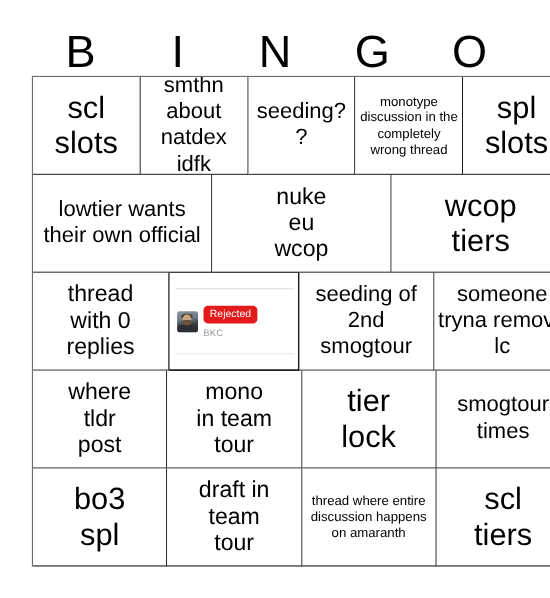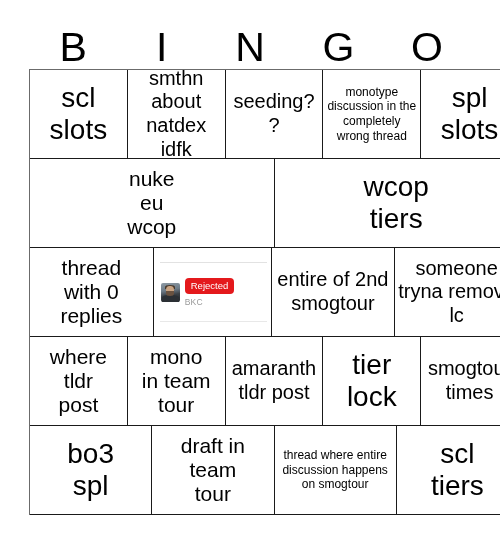--- a/index.html
+++ b/index.html
@@ -216,20 +216,23 @@
       <div class="cell size-sm">
           <span class="cell-text">monotype discussion in the completely wrong thread</span>
         </div>
       <div class="cell size-xl">
           <span class="cell-text">spl
 slots</span>
         </div>
     </div>
 
     <div class="grid-row">
+      <div class="cell size-md">
+          <span class="cell-text">lowtier wants their own official</span>
+        </div>
       <div class="cell size-lg">
           <span class="cell-text">nuke
 eu
 wcop</span>
         </div>
       <div class="cell size-xl">
           <span class="cell-text">wcop
 tiers</span>
         </div>
     </div>
@@ -250,41 +253,38 @@
             <div class="face"></div>
             <div class="beard"></div>
           </div>
           <div class="snippet-meta">
             <div class="badge-rejected">Rejected</div>
             <div class="snippet-user">BKC</div>
           </div>
         </div>
       </div>
       <div class="cell size-md">
-          <span class="cell-text">entire of 2nd smogtour</span>
+          <span class="cell-text">seeding of 2nd smogtour</span>
         </div>
       <div class="cell size-md">
           <span class="cell-text">someone tryna remove lc</span>
         </div>
     </div>
 
     <div class="grid-row">
       <div class="cell size-lg">
           <span class="cell-text">where
 tldr
 post</span>
         </div>
       <div class="cell size-lg">
           <span class="cell-text">mono
 in team
 tour</span>
         </div>
-      <div class="cell size-md">
-          <span class="cell-text">amaranth tldr post</span>
-        </div>
       <div class="cell size-xl">
           <span class="cell-text">tier
 lock</span>
         </div>
       <div class="cell size-md">
           <span class="cell-text">smogtour
 times</span>
         </div>
     </div>
 
@@ -292,21 +292,21 @@
       <div class="cell size-xl">
           <span class="cell-text">bo3
 spl</span>
         </div>
       <div class="cell size-lg">
           <span class="cell-text">draft in
 team
 tour</span>
         </div>
       <div class="cell size-sm">
-          <span class="cell-text">thread where entire discussion happens on smogtour</span>
+          <span class="cell-text">thread where entire discussion happens on amaranth</span>
         </div>
       <div class="cell size-xl">
           <span class="cell-text">scl
 tiers</span>
         </div>
     </div>
 
   </div>
 </div>
 

